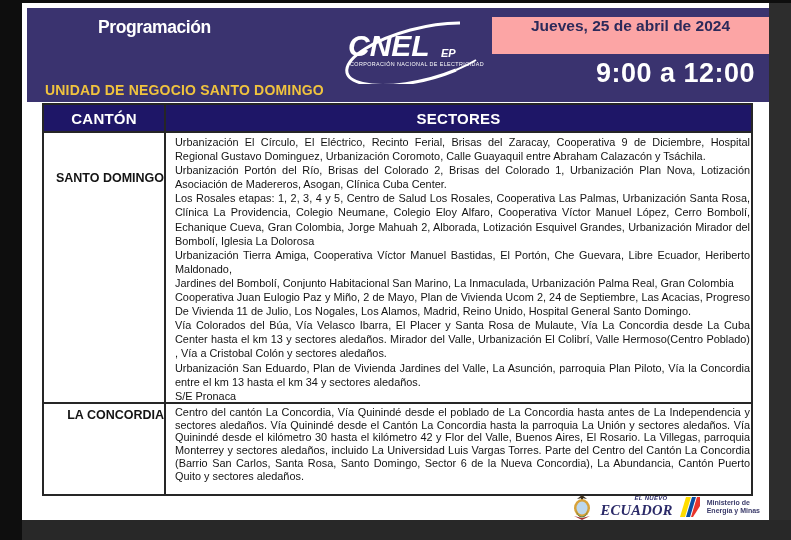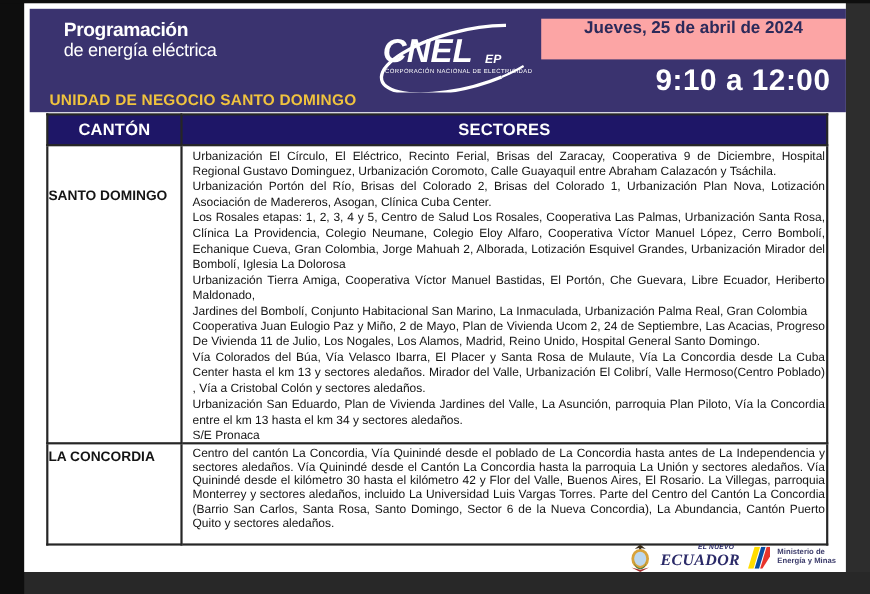--- a/index.html
+++ b/index.html
@@ -11,39 +11,39 @@
   .frame-left  { position:absolute; left:0; top:0; width:22px; height:540px; background:#0e0e0e; }
   .frame-top   { position:absolute; left:0; top:0; width:791px; height:3px; background:#0e0e0e; }
   .frame-right { position:absolute; right:0; top:0; width:22px; height:540px; background:#2d2d2d; }
   .frame-bottom{ position:absolute; left:0; top:520px; width:791px; height:20px; background:#282828; }
 
   .doc { position:absolute; left:22px; top:3px; width:747px; height:517px; background:#ffffff; }
 
   
   .band { position:absolute; left:5px; top:5px; width:742px; height:94px; background:#3a336f; }
   .title { position:absolute; left:31px; top:10px; color:#ffffff; }
-  .title .t1, .title .t2 { font-size:17.5px; font-weight:bold; line-height:19px; letter-spacing:-0.4px; }
+  .title .t1, .title .t2 { font-size:17.5px; font-weight:bold; line-height:19px; letter-spacing:-0.4px;margin-left:40px; }
   .title .t3 { font-size:16.5px; font-weight:normal; line-height:19px; letter-spacing:-0.3px; }
   .unit { position:absolute; left:18px; bottom:4px; color:#f0c33e; font-weight:bold;
           font-size:14px; letter-spacing:0.2px; }
   .cnel { position:absolute; left:283px; top:8px; }
   .datebox { position:absolute; right:0; top:9px; width:277px; height:37px; background:#fca5a5;
              display:flex; justify-content:center; }
   .datebox span { color:#2c2a5a; font-weight:bold; font-size:15.5px; }
   .time { position:absolute; right:14px; top:50px; width:300px; text-align:right;
           color:#ffffff; font-weight:bold; font-size:27px; letter-spacing:0.5px; }
 
   
   table.sched { position:absolute; left:20px; top:100px; width:711px;
                 border-collapse:collapse; table-layout:fixed; }
   .sched col.c1 { width:122px; }
   .sched th, .sched td { border:2px solid #262626; padding:0; vertical-align:top; }
   .sched th { background:#1e1667; color:#ffffff; font-size:15px; font-weight:bold;
               height:26px; vertical-align:middle; text-align:center; letter-spacing:0.2px;margin-top:19px; }
-  td.canton { text-align:left; font-weight:bold; font-size:12.5px; color:#141414; }
+  td.canton { text-align:right; font-weight:bold; font-size:12.5px; color:#141414; }
   td.canton .cellwrap { padding-top:4px; }
   tr.row-sd td.canton .cellwrap { padding-top:38px; }
   td.sectors .cellwrap { padding:2px 1px 0 9px; color:#141414; }
   tr.row-sd td.sectors .cellwrap { height:267px; overflow:hidden;
       font-size:10.9px; line-height:14.1px; }
   tr.row-lc td.sectors .cellwrap { height:88px; overflow:hidden;
       font-size:10.9px; line-height:12.7px; }
   td.sectors p { margin:0; text-align:justify; }
 
   
@@ -62,35 +62,34 @@
 <div class="frame-right"></div>
 <div class="frame-bottom"></div>
 <div class="frame-left"></div>
 <div class="frame-top"></div>
 
 <div class="doc">
 
   <div class="band">
     <div class="title">
       <div class="t1">Programación</div>
-      <div class="t3">de energía eléctrica</div>
     </div>
 
     <svg class="cnel" width="178" height="68" viewBox="0 0 178 68">
       <path d="M150,7 A76,26 -14 1 0 146,54" fill="none" stroke="#ffffff" stroke-width="3"></path>
       <path d="M146,54 A76,26 -14 0 0 166,44" fill="none" stroke="#ffffff" stroke-width="2"></path>
       <text x="38" y="40" fill="#ffffff" font-size="30" font-weight="bold" font-style="italic" font-family="Liberation Sans, sans-serif">CNEL</text>
       <text x="131" y="41" fill="#ffffff" font-size="11" font-weight="bold" font-style="italic" font-family="Liberation Sans, sans-serif">EP</text>
       <text x="40" y="50" fill="#ffffff" font-size="5.4" letter-spacing="0.4" font-family="Liberation Sans, sans-serif">CORPORACIÓN NACIONAL DE ELECTRICIDAD</text>
     </svg>
 
     <div class="datebox">
       <span>Jueves, 25 de abril de 2024</span>
     </div>
-    <div class="time">9:10 a 12:00</div>
+    <div class="time">9:00 a 12:00</div>
     <div class="unit">UNIDAD DE NEGOCIO SANTO DOMINGO</div>
   </div>
 
   <table class="sched">
     <colgroup>
         <col class="c1">
         <col class="c2">
       </colgroup>
     <thead>
       <tr>

